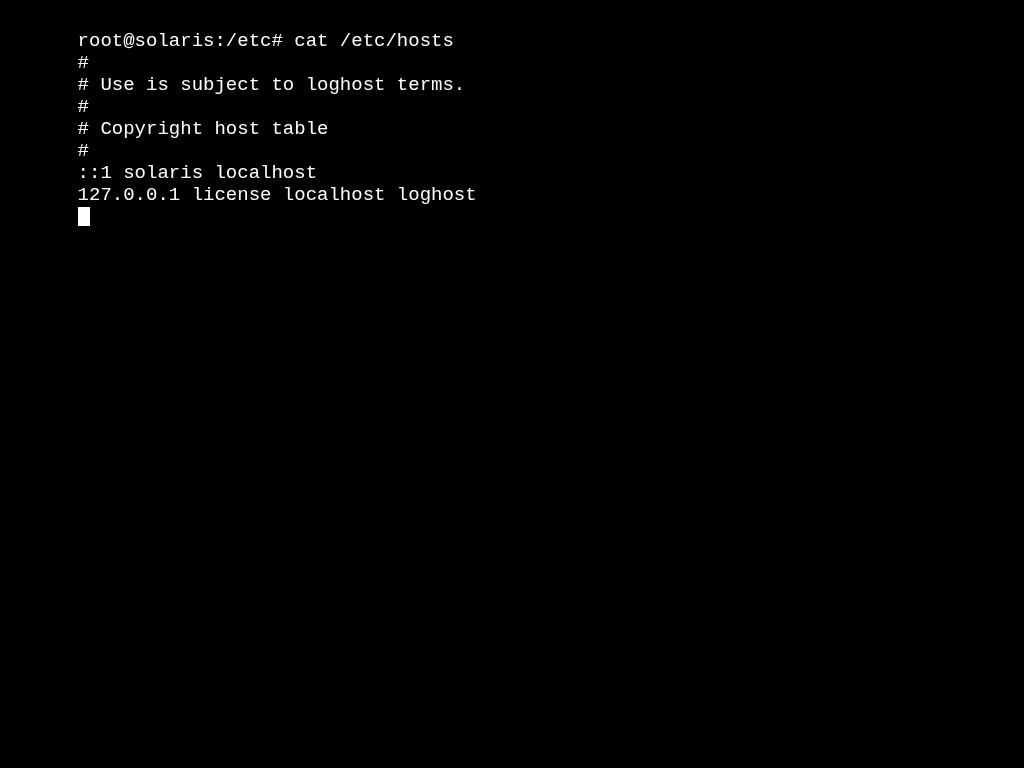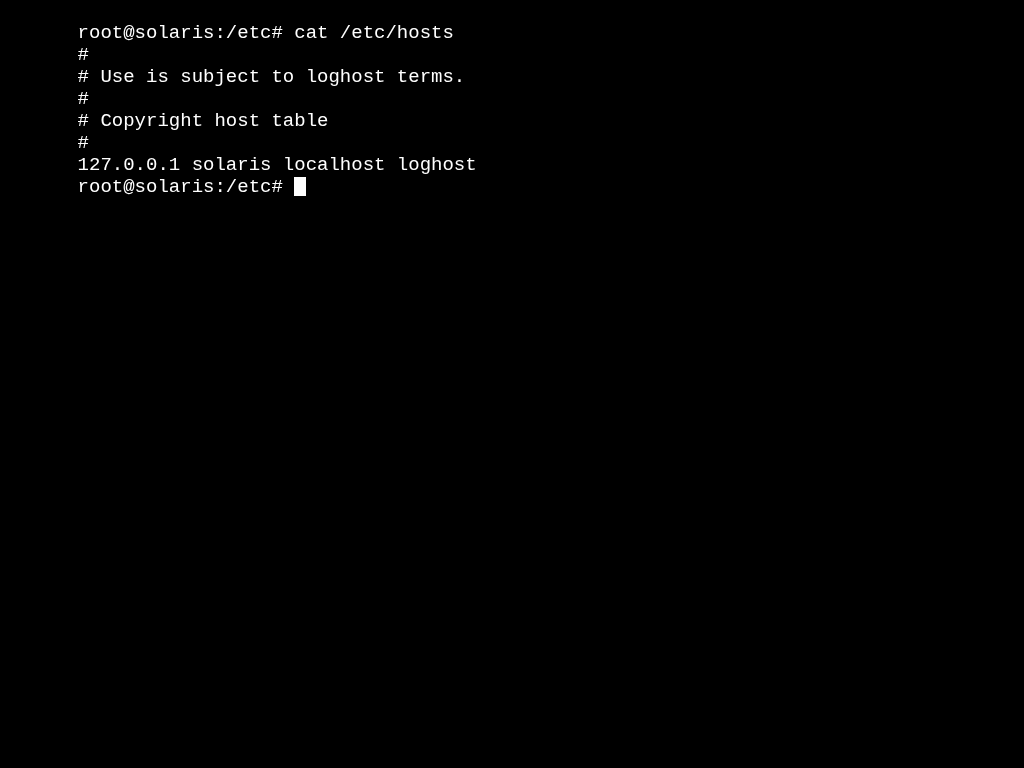--- a/index.html
+++ b/index.html
@@ -13,21 +13,21 @@
     height: 768px;
     overflow: hidden;
     font-family: "Liberation Mono", "DejaVu Sans Mono", monospace;
   }
   #terminal {
     position: relative;
     width: 1024px;
     height: 548px;
     background: #000000;
     box-sizing: border-box;
-    padding: 0 0 0 32px;
+    padding: 8px 0 0 32px;
   }
   .term-line {
     display: block;
     height: 22px;
     line-height: 22px;
     font-size: 19px;
     letter-spacing: 0;
     color: #ffffff;
     white-space: pre;
     font-family: "Liberation Mono", "DejaVu Sans Mono", monospace;
@@ -71,22 +71,25 @@
   </div>
 
   <div class="term-line">
     <span class="seg"># Copyright host table</span>
   </div>
 
   <div class="term-line">
     <span class="seg">#</span>
   </div>
 
-
   <div class="term-line">
-    <span class="seg">127.0.0.1 solaris localhost loghost</span>
+    <span class="seg">::1 solaris localhost</span>
   </div>
 
   <div class="term-line">
-    <span class="seg">root@solaris:/etc# </span><span class="cursor-block"></span>
+    <span class="seg">127.0.0.1 license localhost loghost</span>
+  </div>
+
+  <div class="term-line">
+    <span class="cursor-block"></span>
   </div>
 
 </div>
 
 </body></html>

